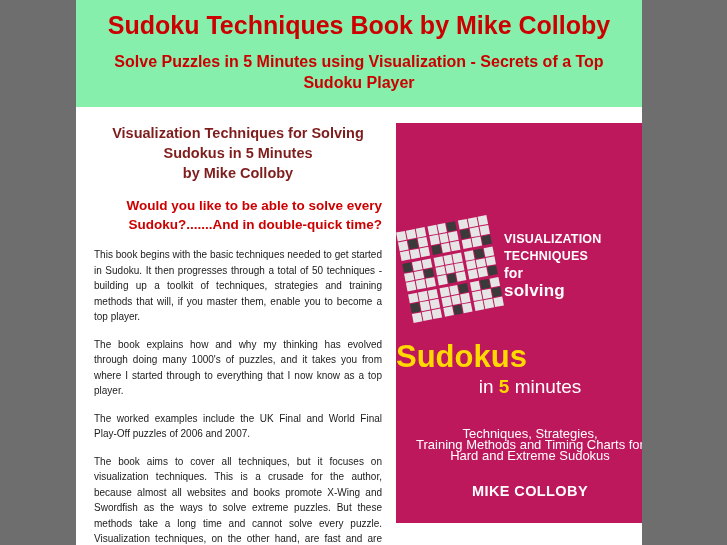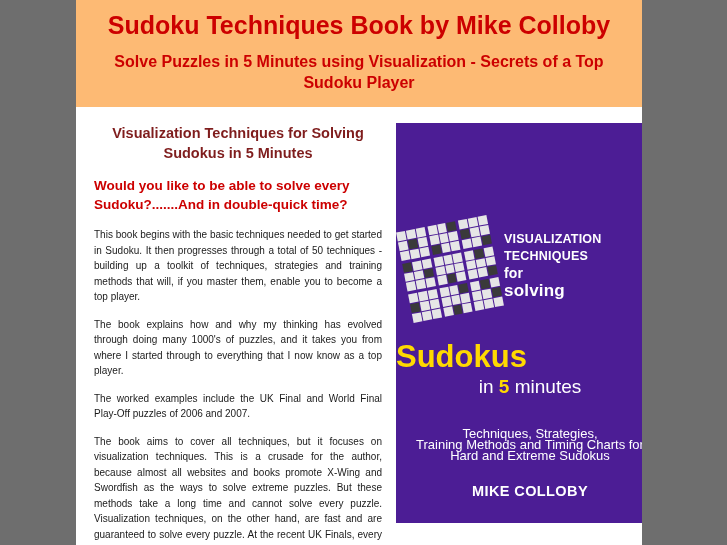--- a/index.html
+++ b/index.html
@@ -16,21 +16,21 @@
   .page {
     position: absolute;
     left: 76px;
     top: 0;
     width: 566px;
     height: 545px;
     background: #ffffff;
     overflow: hidden;
   }
   .header {
-    background: #fdba74;
+    background: #86efac;
     padding: 10px 22px 14px 22px;
     box-sizing: border-box;
   }
   .header-title {
     color: #cc0000;
     font-size: 25px;
     font-weight: bold;
     text-align: center;
     line-height: 31px;
     margin: 0 0 10px 0;
@@ -58,41 +58,41 @@
     font-size: 14.5px;
     font-weight: bold;
     text-align: center;
     line-height: 20px;
     margin: 0 0 13px 0;
   }
   .hook {
     color: #cc0000;
     font-size: 13.5px;
     font-weight: bold;
-    text-align: left;
+    text-align: right;
     line-height: 19px;
     margin: 0 0 13px 0;
   }
   .body-para {
     color: #1a1a1a;
     font-size: 10px;
     line-height: 15.5px;
     text-align: justify;
     margin: 0 0 12px 0;
   }
   .right-col {
     width: 232px;
     padding-right: 6px;
     box-sizing: border-box;
   }
   .book-cover {
     position: relative;
     width: 268px;
     height: 400px;
-    background: #4c1d95;
+    background: #be185d;
     overflow: hidden;
   }
   .cover-top {
     position: relative;
     height: 215px;
   }
   .grid-art {
     position: absolute;
     left: 8px;
     top: 100px;
@@ -177,20 +177,21 @@
     <h1 class="header-title">Sudoku Techniques Book by Mike Colloby</h1>
     <h2 class="header-subtitle">Solve Puzzles in 5 Minutes using Visualization - Secrets of a Top Sudoku Player</h2>
   </div>
 
   <div class="content">
 
     <div class="left-col">
       <div class="lead-title">
         <div>Visualization Techniques for Solving</div>
         <div>Sudokus in 5 Minutes</div>
+        <div>by Mike Colloby</div>
       </div>
 
       <div class="hook">
         <div>Would you like to be able to solve every</div>
         <div>Sudoku?.......And in double-quick time?</div>
       </div>
 
       <p class="body-para">This book begins with the basic techniques needed to get started in Sudoku. It then progresses through a total of 50 techniques - building up a toolkit of techniques, strategies and training methods that will, if you master them, enable you to become a top player.</p>
       <p class="body-para">The book explains how and why my thinking has evolved through doing many 1000's of puzzles, and it takes you from where I started through to everything that I now know as a top player.</p>
       <p class="body-para">The worked examples include the UK Final and World Final Play-Off puzzles of 2006 and 2007.</p>

